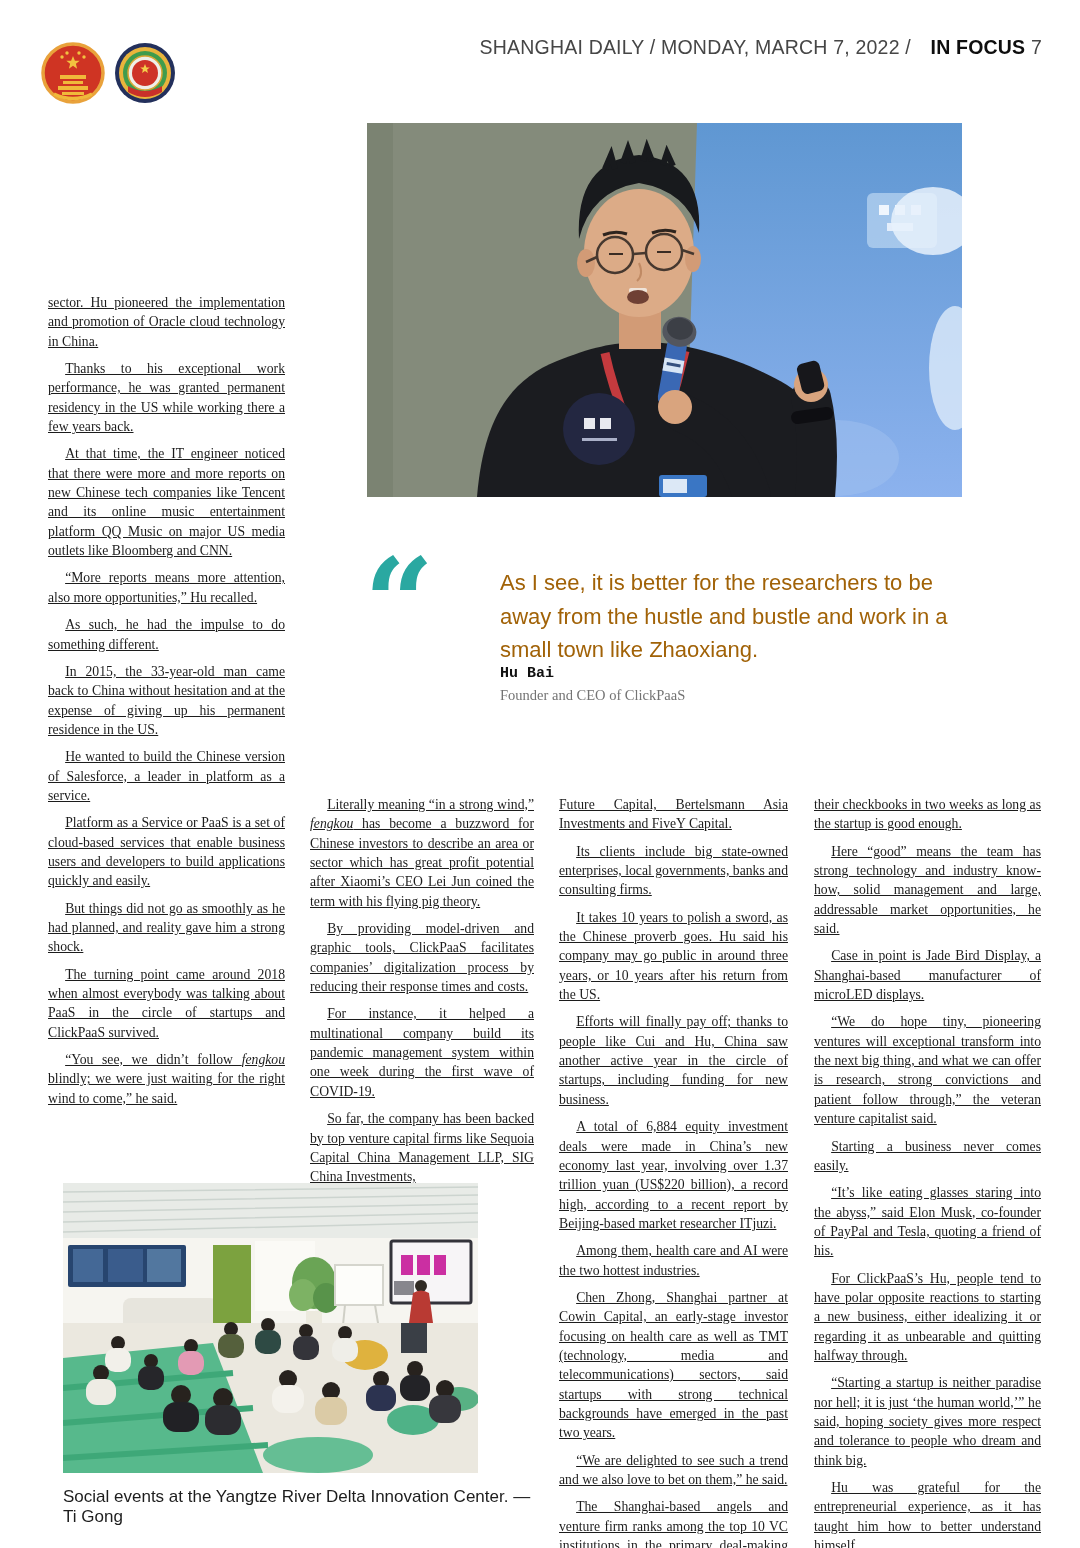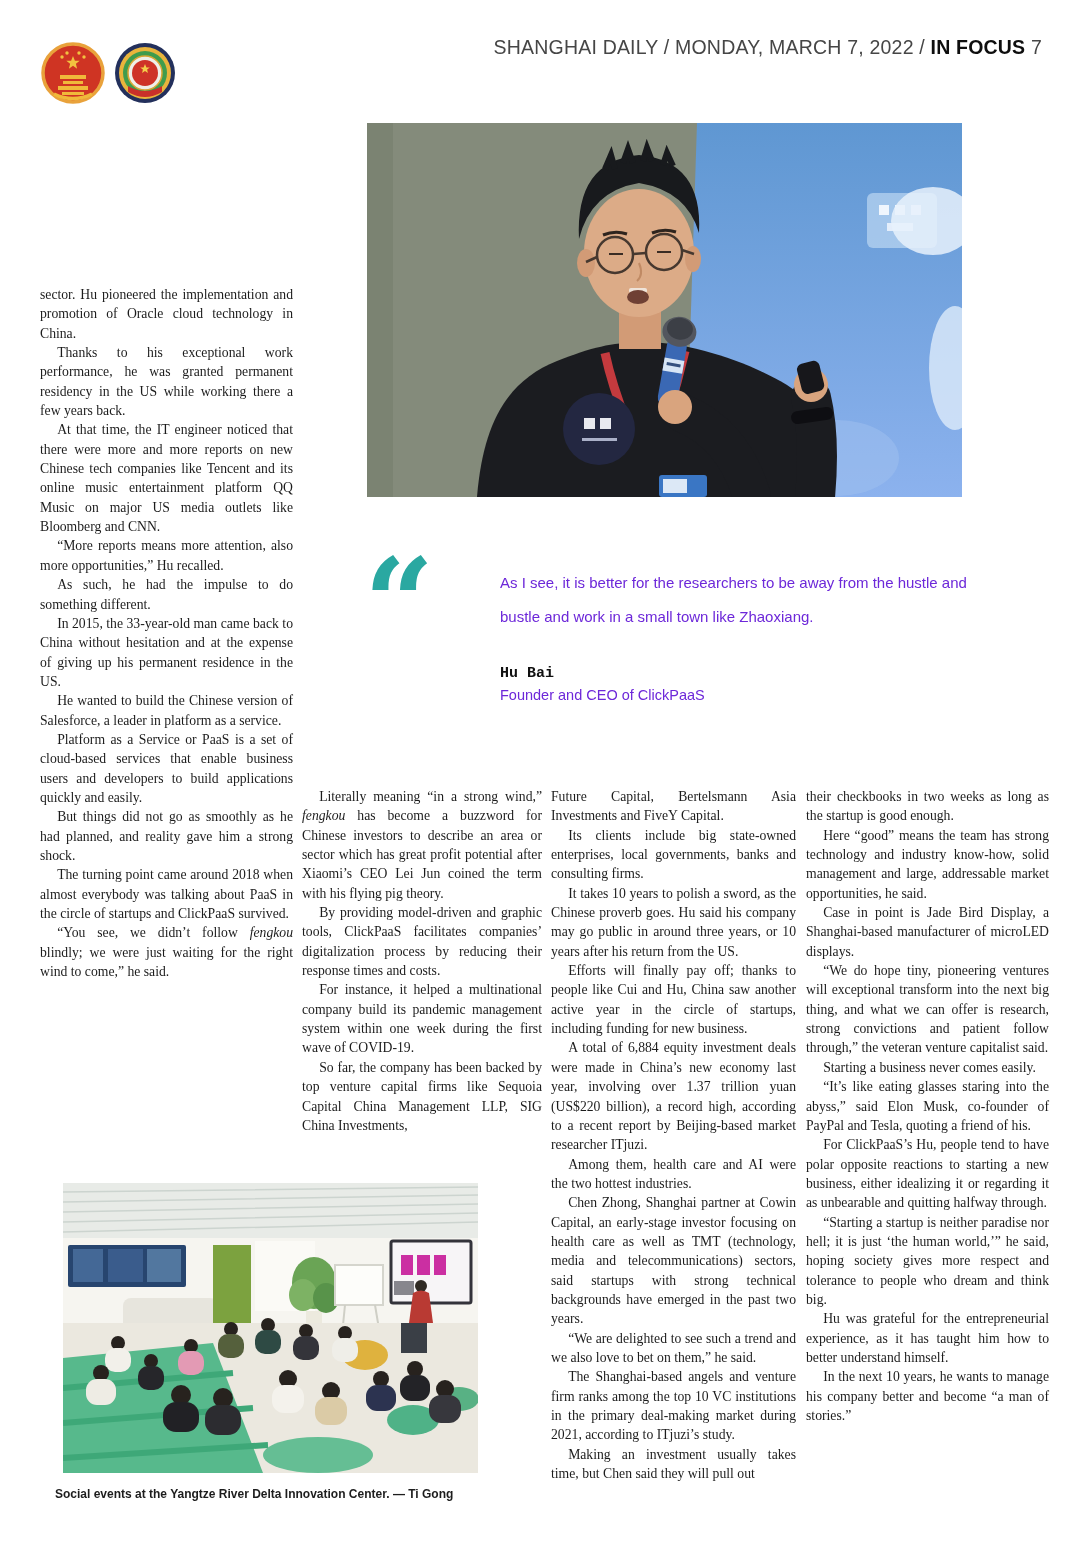--- a/index.html
+++ b/index.html
@@ -5,64 +5,64 @@
   html,body { margin:0; padding:0; background:#fff; }
   .page {
     position:relative; width:1080px; height:1548px; background:#ffffff;
     font-family:"Liberation Serif", serif; overflow:hidden;
   }
   .page-header {
     position:absolute; top:36px; right:38px;
     font-family:"Liberation Sans", sans-serif; font-size:19.5px;
     color:#464646; letter-spacing:.2px; white-space:pre;
   }
-  .page-header .section { font-weight:bold; color:#0e0e0e; }
+  .page-header .section { font-weight:bold; color:#0e0e0e;margin-left:14px; }
   .emblem { position:absolute; top:42px; }
   .emblem.e1 { left:40px; }
   .emblem.e2 { left:112px; }
 
   .main-photo { position:absolute; left:367px; top:123px; width:595px; height:374px; }
   .main-photo svg, .bottom-photo svg { display:block; }
 
   .quote-mark {
     position:absolute; left:364px; top:542px;
     font-family:"DejaVu Serif", serif; font-weight:bold;
     font-size:122px; line-height:1; color:#2aa8a1;
   }
   .quote-text {
     position:absolute; left:500px; top:566px; width:480px;
-    font-family:"Liberation Sans", sans-serif; font-size:15px;
-    line-height:33.5px; color:#6d28d9; font-weight:400;
+    font-family:"Liberation Sans", sans-serif; font-size:22px;
+    line-height:33.5px; color:#a16207; font-weight:400;
   }
   .attr-name {
     position:absolute; left:500px; top:665px;
     font-family:Liberation Mono, monospace; font-size:15px;
     font-weight:bold; color:#101010;
   }
   .attr-title {
     position:absolute; left:500px; top:687px;
-    font-family:Liberation Sans, sans-serif; font-size:14.5px; color:#6d28d9;
+    font-family:Liberation Serif, serif; font-size:14.5px; color:#737373;
   }
 
   .col {
     position:absolute; font-size:13.7px; line-height:19.35px;
     color:#1c1c1c; text-align:justify;
   }
-  .col p { margin:0; text-indent:1.25em; }
+  .col p { margin:8px; text-indent:1.25em;text-decoration:underline; }
   .col.cont p:first-child { text-indent:0; }
   .col1 { left:40px;  top:285px; width:253px; }
   .col2 { left:302px; top:787px; width:240px; }
   .col3 { left:551px; top:787px; width:245px; }
   .col4 { left:806px; top:787px; width:243px; }
 
   .bottom-photo { position:absolute; left:63px; top:1183px; width:415px; height:290px; }
   .photo-caption {
-    position:absolute; left:55px; top:1487px; width:480px;
-    font-family:"Liberation Sans", sans-serif; font-size:12px;
-    font-weight:bold; color:#1d1d1d;
+    position:absolute; left:63px; top:1487px; width:480px;
+    font-family:"Liberation Sans", sans-serif; font-size:17px;
+    font-weight:normal; color:#1d1d1d;
   }
 </style>
 </head>
 <body>
 
 <div class="page">
 
   <div class="emblem e1">
     <svg width="66" height="64" viewBox="0 0 66 64">
       <ellipse cx="33" cy="31" rx="30" ry="29" fill="#cf3423" stroke="#e9a23b" stroke-width="3.5"></ellipse>

